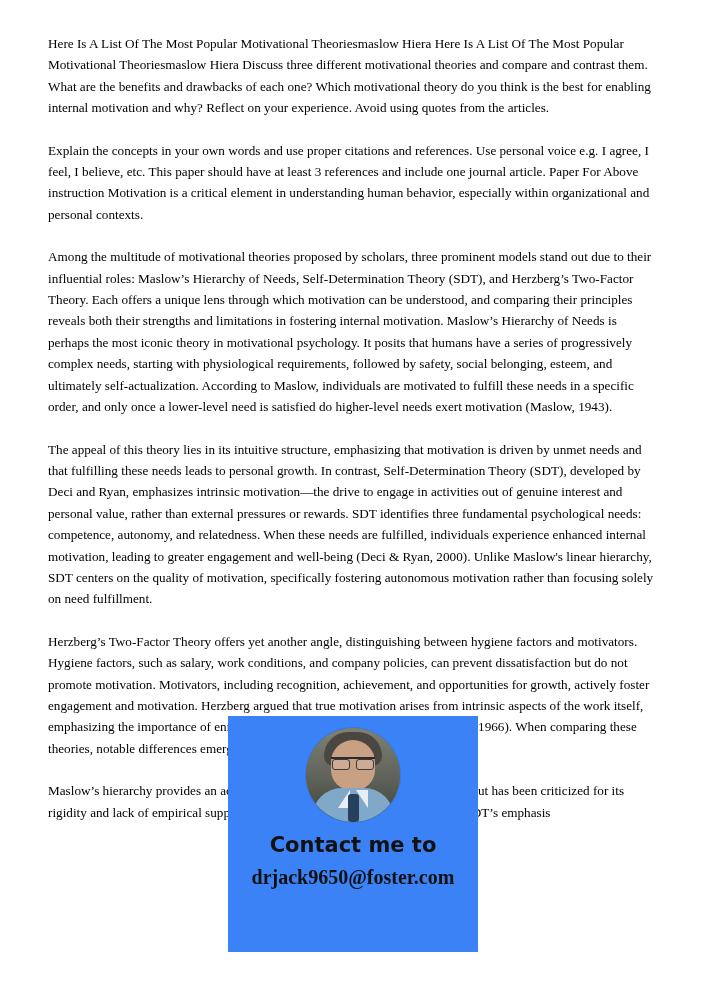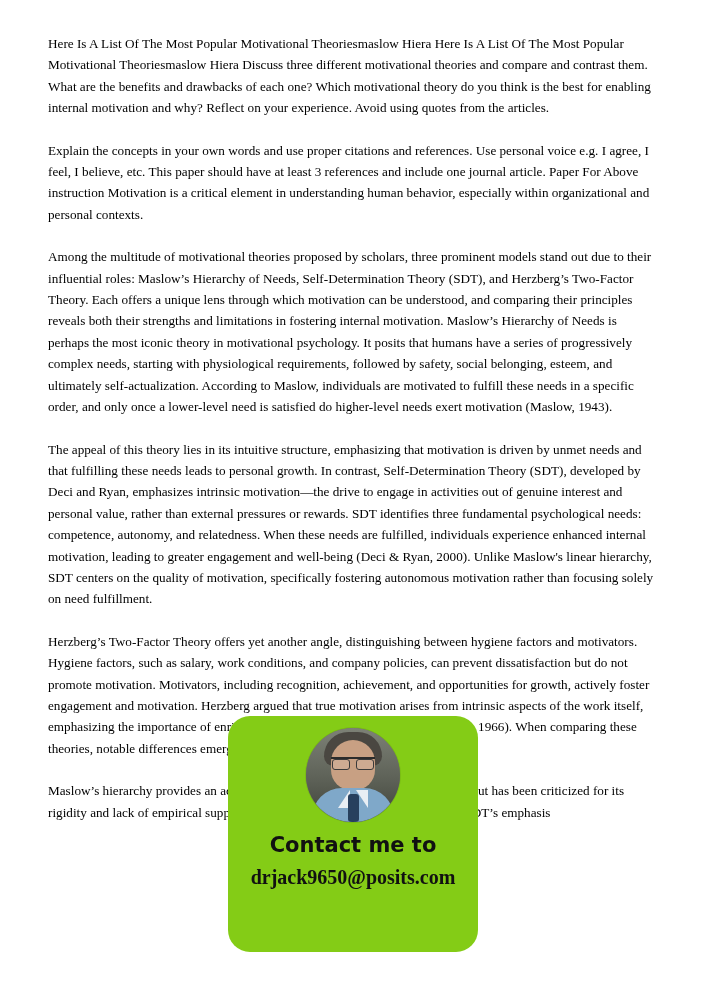--- a/index.html
+++ b/index.html
@@ -36,26 +36,25 @@
     margin: 0 0 21px 0;
     color: #000000;
   }
   
   .overlay-card {
     position: absolute;
     left: 228px;
     top: 716px;
     width: 250px;
     height: 236px;
-    background: #84cc16;
+    background: #3b82f6;
     display: flex;
     flex-direction: column;
     align-items: center;
     overflow: hidden;
-    border-radius: 22px;
   }
   .avatar {
     margin-top: 12px;
     width: 94px;
     height: 94px;
     border-radius: 50%;
     overflow: hidden;
     position: relative;
     background: #6b6f63;
     box-shadow: 0 0 0 1px rgba(0,0,0,0.08);
@@ -178,16 +177,16 @@
       <div class="bg"></div>
       <div class="hair"></div>
       <div class="face"></div>
       <div class="glasses"></div>
       <div class="shirt"></div>
       <div class="collar-l"></div>
       <div class="collar-r"></div>
       <div class="tie"></div>
     </div>
     <div class="overlay-line1">Contact me to</div>
-    <div class="overlay-email">drjack9650@posits.com</div>
+    <div class="overlay-email">drjack9650@foster.com</div>
   </div>
 
 </div>
 
 </body></html>

